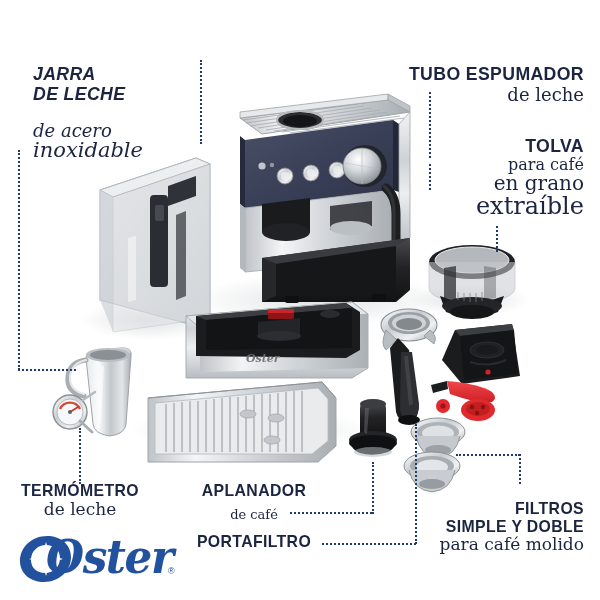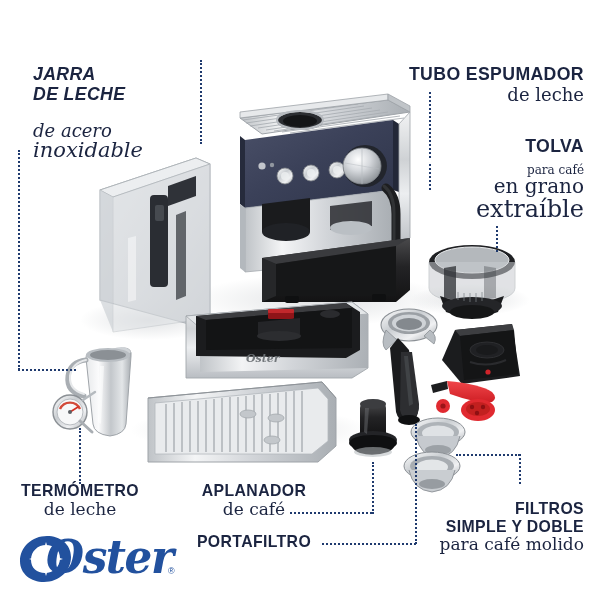--- a/index.html
+++ b/index.html
@@ -396,33 +396,33 @@
     <div class="sub" style="font-size:21px;">inoxidable</div>
   </div>
 
   <div class="callout al-r" style="left:352px; top:64px; width:232px;">
     <div class="hl" style="font-size:19px;">TUBO ESPUMADOR</div>
     <div class="sub" style="font-size:18px; margin-top:2px;">de leche</div>
   </div>
 
   <div class="callout al-r" style="left:408px; top:136px; width:176px;">
     <div class="hl" style="font-size:19px;">TOLVA</div>
-    <div class="sub" style="font-size:12px; margin-top:8px;">para café</div>
+    <div class="sub" style="font-size:16px; margin-top:1px;">para café</div>
     <div class="sub" style="font-size:20px;">en grano</div>
     <div class="sub" style="font-size:24px;">extraíble</div>
   </div>
 
   <div class="callout al-c" style="left:2px; top:482px; width:156px;">
     <div class="hl" style="font-size:17px;">TERMÓMETRO</div>
     <div class="sub" style="font-size:17px; margin-top:1px;">de leche</div>
   </div>
 
   <div class="callout al-c" style="left:178px; top:482px; width:152px;">
     <div class="hl" style="font-size:17px;">APLANADOR</div>
-    <div class="sub" style="font-size:17px; margin-top:1px;">de café</div>
+    <div class="sub" style="font-size:13px; margin-top:8px;">de café</div>
   </div>
 
   <div class="callout al-c" style="left:178px; top:533px; width:152px;">
     <div class="hl" style="font-size:17px;">PORTAFILTRO</div>
   </div>
 
   <div class="callout al-r" style="left:380px; top:500px; width:204px;">
     <div class="hl" style="font-size:17px;">FILTROS</div>
     <div class="hl" style="font-size:17px;">SIMPLE Y DOBLE</div>
     <div class="sub" style="font-size:17px; margin-top:1px;">para café molido</div>

